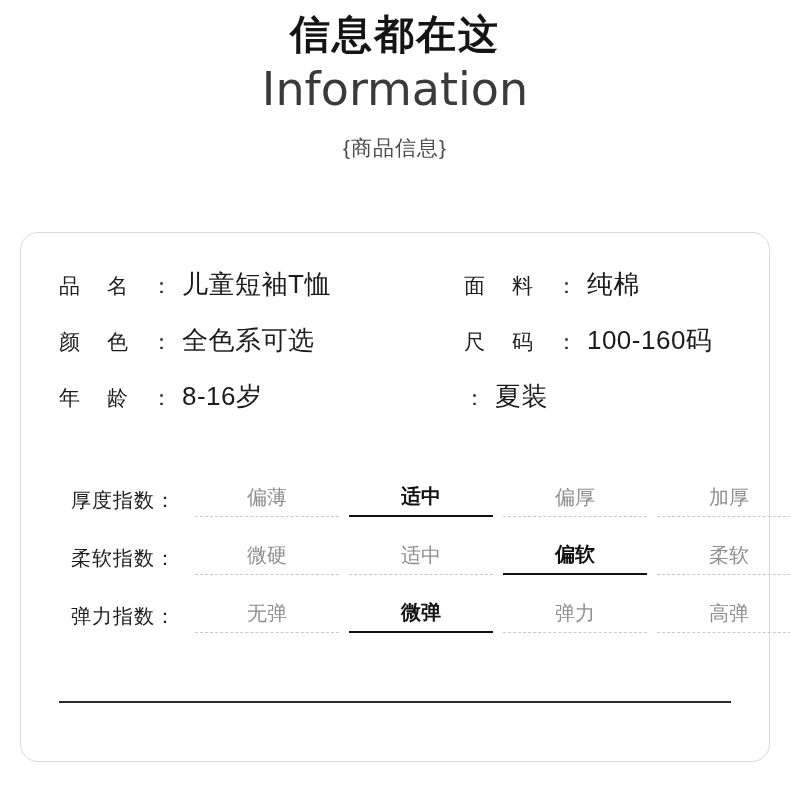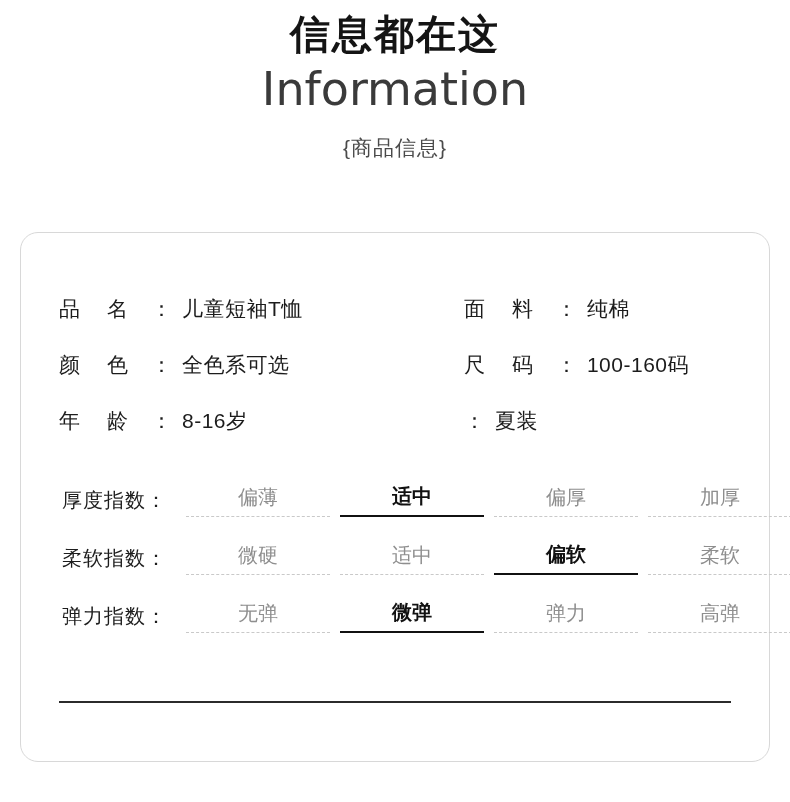--- a/index.html
+++ b/index.html
@@ -60,21 +60,21 @@
   }
 
   .specs {
     position: absolute;
     left: 0;
     top: 34px;
     width: 100%;
   }
   .spec-row {
     display: flex;
-    align-items: flex-end;
+    align-items: flex-start;
     height: 56px;
   }
   .spec-cell {
     display: flex;
     align-items: baseline;
   }
   .spec-cell.left  { width: 400px; padding-left: 38px; box-sizing: border-box; }
   .spec-cell.right { width: 350px; padding-left: 44px; box-sizing: border-box; }
 
   .spec-label {
@@ -84,29 +84,29 @@
     display: inline-block;
     letter-spacing: 1px;
   }
   .spec-label .sp { display: inline-block; width: 26px; }
   .spec-colon {
     font-size: 21px;
     color: #1c1c1c;
     margin-right: 10px;
   }
   .spec-value {
-    font-size: 21px;
+    font-size: 26px;
     color: #1c1c1c;
     letter-spacing: 0.5px;
   }
 
   
   .indexes {
     position: absolute;
-    left: 3px;
+    left: 12px;
     top: 238px;
     width: 100%;
   }
   .index-row {
     display: flex;
     align-items: center;
     height: 58px;
     padding-left: 38px;
     box-sizing: border-box;
   }

